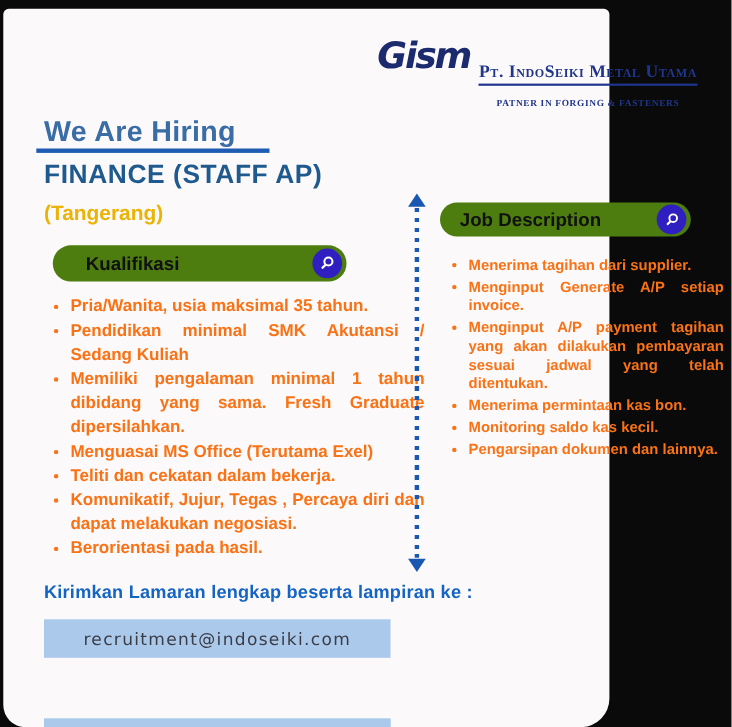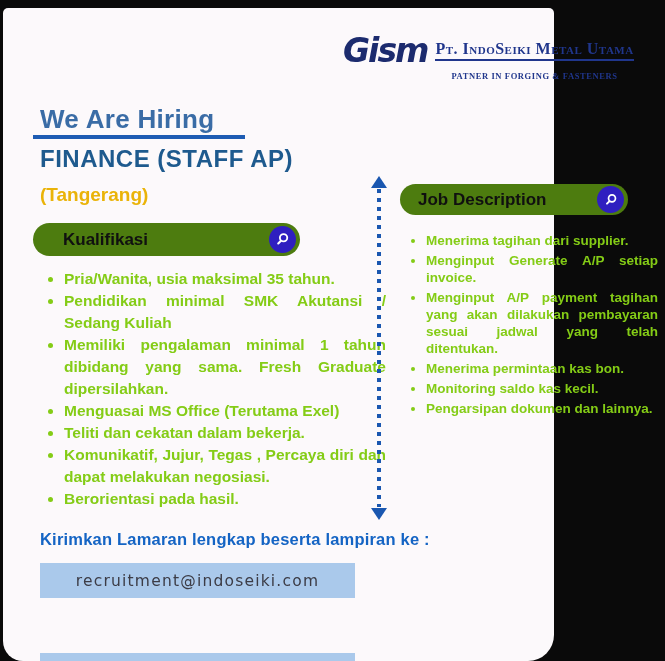--- a/index.html
+++ b/index.html
@@ -4,40 +4,40 @@
 <style>
   html,body{margin:0;padding:0;}
   body{width:665px;height:661px;background:#0a0a0a;font-family:"Liberation Sans",sans-serif;overflow:hidden;}
   .canvas{position:relative;width:573px;height:661px;background:#0a0a0a;}
   .card{position:absolute;top:8px;left:3px;right:19px;bottom:0;background:#fcf9fb;border-radius:5px 5px 26px 20px;}
 
   
   .logo{position:absolute;top:34px;left:343px;width:300px;display:flex;align-items:flex-start;}
   .logo-mark{font-family:"DejaVu Sans",sans-serif;font-style:italic;font-weight:900;font-size:33px;line-height:34px;color:#1c2b6e;letter-spacing:-2px;margin-right:8px;}
   .logo-right{display:flex;flex-direction:column;align-items:center;padding-top:6px;}
-  .company{font-family:"Liberation Serif",serif;font-variant:small-caps;font-weight:700;font-size:16px;color:#20368c;border-bottom:2px solid #20368c;padding-bottom:1px;letter-spacing:0.5px;white-space:nowrap;}
+  .company{font-family:"Liberation Serif",serif;font-variant:small-caps;font-weight:700;font-size:16px;color:#20368c;border-bottom:2px solid #20368c;padding-bottom:1px;letter-spacing:0.5px;white-space:nowrap;margin-top:17px;}
   .tagline{font-family:"Liberation Serif",serif;font-weight:700;font-size:8.5px;color:#20368c;letter-spacing:0.6px;margin-top:10px;white-space:nowrap;}
 
   
   .hiring{position:absolute;left:40px;top:104px;font-size:26px;font-weight:700;color:#3a6ca6;letter-spacing:0.3px;}
   .hiring-underline{position:absolute;left:33px;top:135px;width:212px;height:4px;background:#1e5cb3;}
   .position{position:absolute;left:40px;top:145px;font-size:24px;font-weight:800;color:#1e5a8e;letter-spacing:0.5px;}
   .location{position:absolute;left:40px;top:184px;font-size:19px;font-weight:700;color:#eab308;}
 
   
   .pill{position:absolute;background:#4d7c0f;border-radius:17px;display:flex;align-items:center;justify-content:space-between;box-sizing:border-box;}
-  .pill-kualifikasi{left:33px;top:223px;width:267px;height:33px;padding:0 4px 0 30px;gap:35px;}
+  .pill-kualifikasi{left:48px;top:223px;width:267px;height:33px;padding:0 4px 0 30px;gap:35px;}
   .pill-jobdesc{left:400px;top:184px;width:228px;height:31px;padding:0 4px 0 18px;}
   .pill-label{font-size:17px;font-weight:700;color:#101010;}
   .search-circle{width:27px;height:27px;border-radius:50%;background:#2f1fc0;display:flex;align-items:center;justify-content:center;flex:0 0 auto;}
   .search-circle svg{display:block;}
 
   
   ul.blist{margin:0;padding:0 0 0 24px;list-style:disc;color:#1c1c1c;}
-  ul.blist li{text-align:justify;font-weight:700;color:#84cc16;}
+  ul.blist li{text-align:justify;font-weight:700;color:#f97316;}
   .qual-list{position:absolute;left:40px;top:268px;width:322px;}
   .qual-list li{font-size:15.5px;line-height:22px;margin:0;}
   .jd-list{position:absolute;left:402px;top:232px;width:232px;}
   .jd-list li{font-size:13.5px;line-height:17px;margin:0 0 3px 0;}
 
   
   .arrow{position:absolute;left:371px;top:176px;width:16px;height:344px;display:flex;flex-direction:column;align-items:center;}
   .arrow .tri-up{width:0;height:0;border-left:8px solid transparent;border-right:8px solid transparent;border-bottom:12px solid #1a57b0;}
   .arrow .tri-down{width:0;height:0;border-left:8px solid transparent;border-right:8px solid transparent;border-top:12px solid #1a57b0;}
   .arrow .dots{flex:1;width:4px;background:repeating-linear-gradient(to bottom,#1a57b0 0 4px,transparent 4px 9px);margin:1px 0;}

